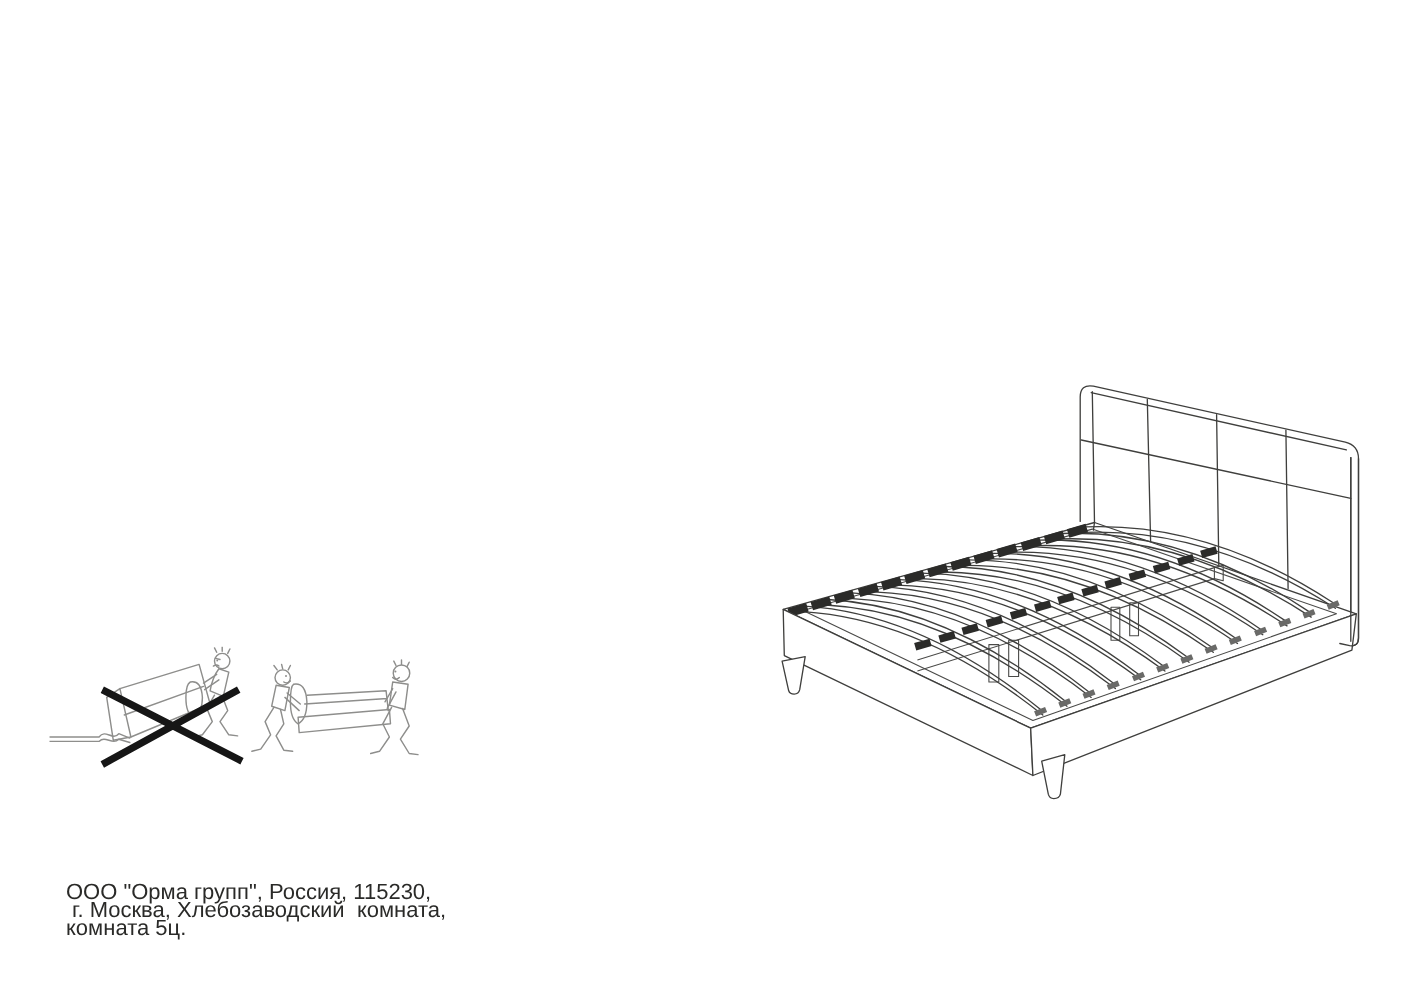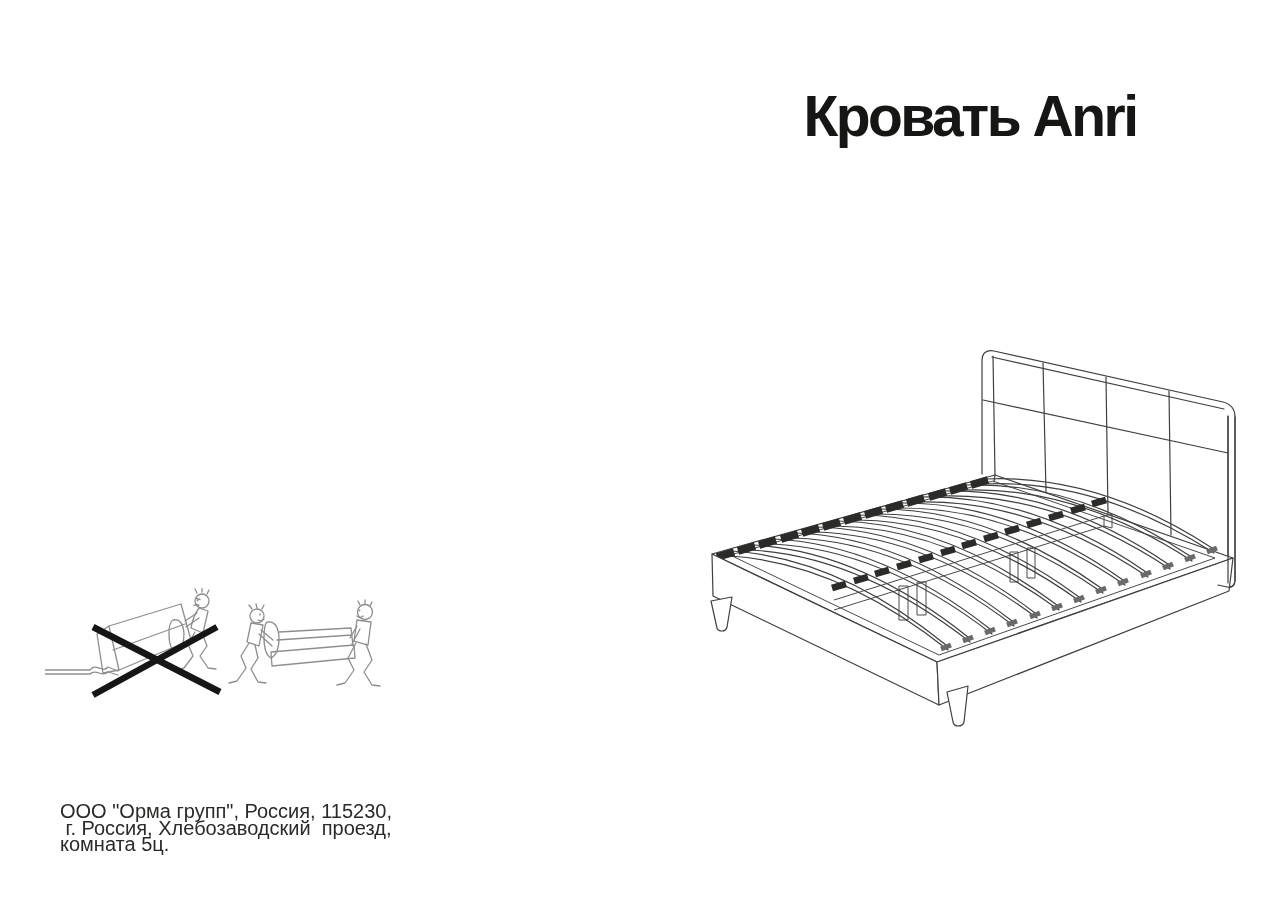--- a/index.html
+++ b/index.html
@@ -52,21 +52,20 @@
   
   .fig{fill:none;stroke:#8e8e8c;stroke-width:1.3;stroke-linejoin:round;stroke-linecap:round;}
   .figd{fill:#8e8e8c;stroke:none;}
   .xmark{fill:none;stroke:#161616;stroke-width:6.5;stroke-linecap:butt;}
 </style>
 </head>
 <body>
 
 <div class="page">
 
-  <h1 class="title">Кровать Anri</h1>
 
   <div class="bed-art">
     <svg viewBox="0 0 580 420">
 
       <g>
         <path class="ln" d="M302 144 L302 31 Q302 19 314 21 L543 72 Q555 75 555 87 L555 250 Q555 258 547 257 L538 255"></path>
         <path class="ln" d="M312 27 L544 79"></path>
         <path class="ln" d="M313 26 L315 145"></path>
         <path class="ln" d="M548 86 L548 253"></path>
         <path class="ln" d="M303 70 L548 123"></path>
@@ -169,17 +168,17 @@
           <path class="fig" d="M312 32 L326 34 L323 57 L309 53 Z"></path>
           <path class="fig" d="M312 38 L305 50 M315 41 L307 56"></path>
           <path class="fig" d="M311 55 L303 70 L309 82 L300 95 L292 97 M321 56 L327 72 L319 84 L327 97 L335 98"></path>
         </g>
       </g>
     </svg>
   </div>
 
   <div class="address">
     <div>ООО "Орма групп", Россия, 115230,</div>
-    <div> г. Россия, Хлебозаводский  проезд,</div>
+    <div> г. Москва, Хлебозаводский  комната,</div>
     <div>комната 5ц.</div>
   </div>
 
 </div>
 
 </body></html>

